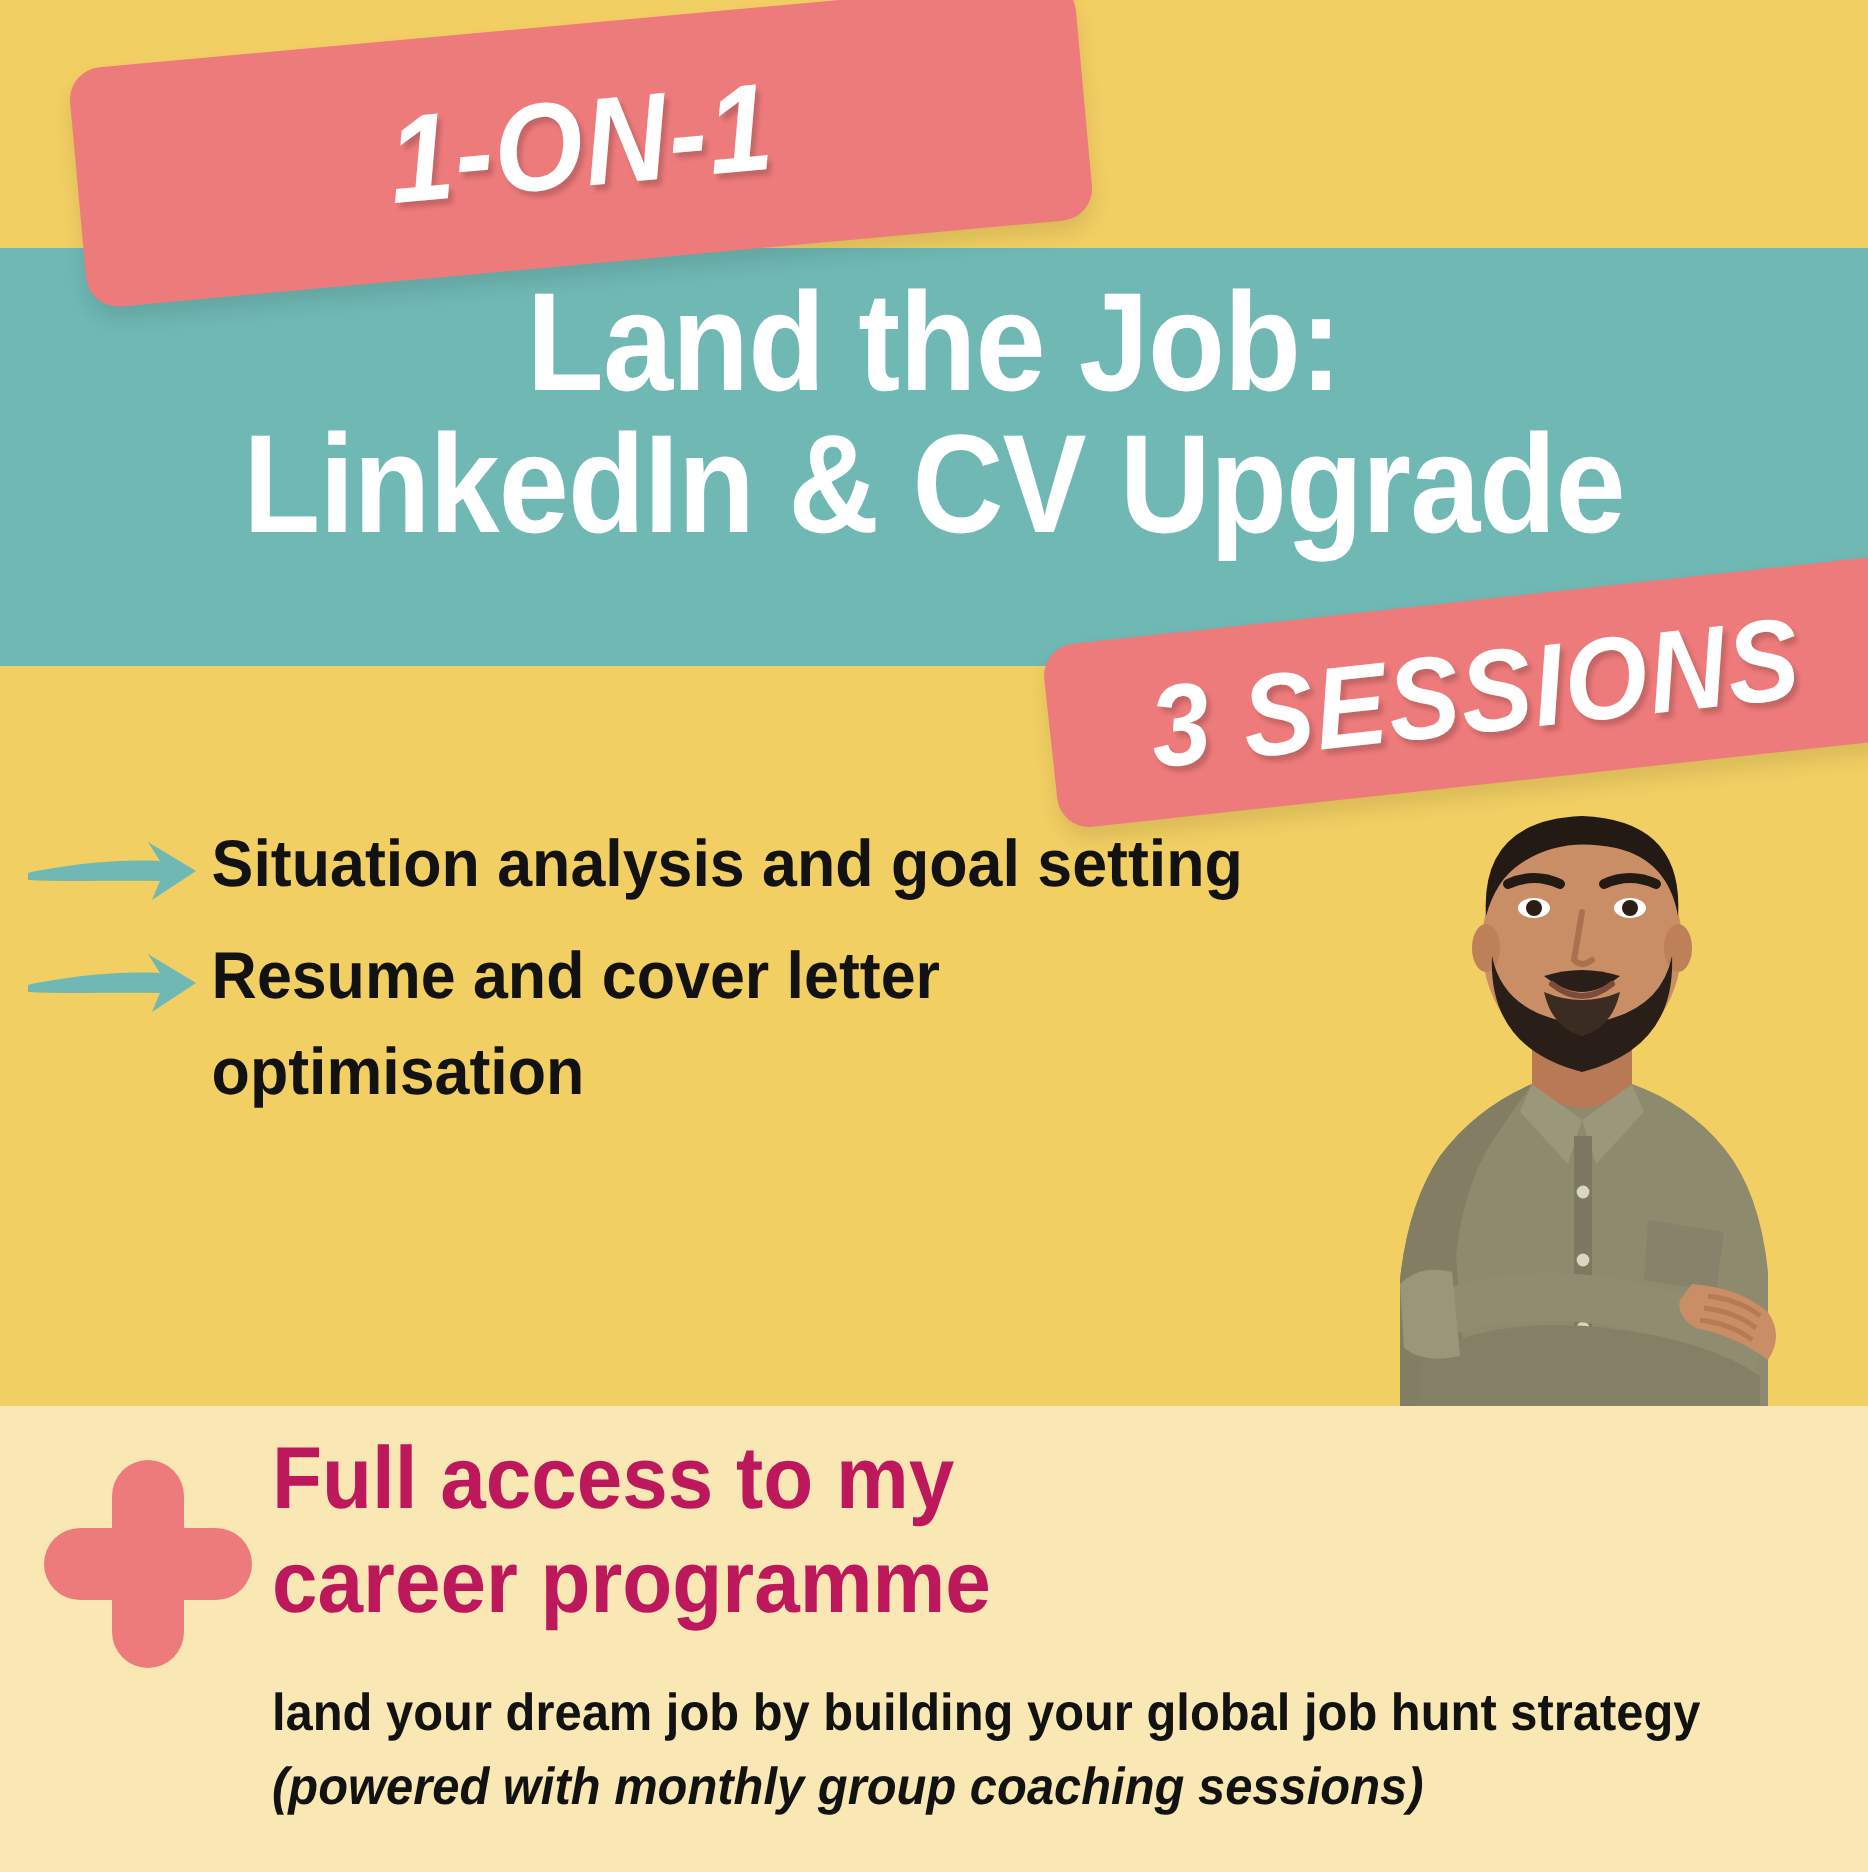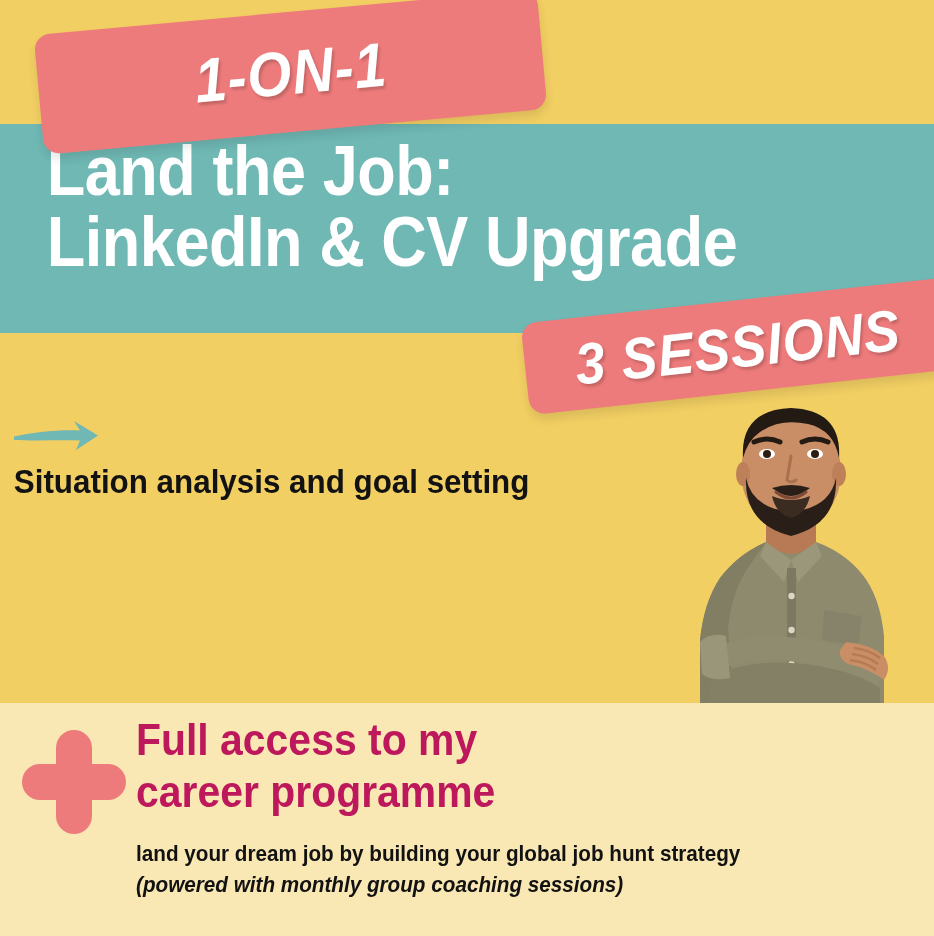--- a/index.html
+++ b/index.html
@@ -71,21 +71,21 @@
     position: relative;
     left: -22px;
   }
 
   
   #title-block {
     position: absolute;
     left: 0;
     top: 136px;
     width: 934px;
-    text-align: left;
+    text-align: center;
     color: #ffffff;
     font-weight: 700;
     font-size: 70px;
     line-height: 1.02;
     letter-spacing: -0.5px;
   }
   #title-block .title-line {
     display: block;
     transform: scaleX(0.90);
   }
@@ -94,21 +94,20 @@
   #bullets {
     position: absolute;
     left: 10px;
     top: 408px;
     width: 680px;
   }
   .bullet-row {
     display: flex;
     align-items: flex-start;
     margin-bottom: 6px;
-    flex-direction: column;
   }
   .arrow-icon {
     flex: 0 0 auto;
     width: 92px;
     height: 44px;
     margin-top: 6px;
   }
   .bullet-text {
     color: #121212;
     font-weight: 700;
@@ -161,21 +160,21 @@
     transform-origin: left center;
   }
 
   #bottom-sub {
     position: absolute;
     left: 136px;
     top: 838px;
     width: 760px;
     color: #121212;
     font-weight: 700;
-    font-size: 22px;
+    font-size: 26px;
     line-height: 1.42;
   }
   #bottom-sub .sub-line {
     display: block;
     transform: scaleX(0.94);
     transform-origin: left center;
   }
   #bottom-sub .sub-line.italic { font-style: italic; }
 </style>
 </head>
@@ -205,20 +204,28 @@
 
     <div class="bullet-row">
       <span class="arrow-icon">
         <svg viewBox="0 0 92 44" width="92" height="44" aria-hidden="true">
           <path d="M4 22.5 C 22 18.5, 48 15.5, 70 16.5 L 64 7 L 88 21.5 L 66 36 L 70 26.5 C 48 26.0, 22 27.0, 4 26.0 Z" fill="#6fb8b4"></path>
         </svg>
       </span>
       <span class="bullet-text">Situation analysis and goal setting</span>
     </div>
 
+    <div class="bullet-row">
+      <span class="arrow-icon">
+        <svg viewBox="0 0 92 44" width="92" height="44" aria-hidden="true">
+          <path d="M4 22.5 C 22 18.5, 48 15.5, 70 16.5 L 64 7 L 88 21.5 L 66 36 L 70 26.5 C 48 26.0, 22 27.0, 4 26.0 Z" fill="#6fb8b4"></path>
+        </svg>
+      </span>
+      <span class="bullet-text">Resume and cover letter optimisation</span>
+    </div>
 
 
   </div>
 
   <div id="person">
     <svg viewBox="0 0 286 311" width="286" height="311" aria-hidden="true">
 
       <path d="M118 120 L118 168 Q143 186 168 168 L168 120 Z" fill="#b87a54"></path>
 
       <path d="M118 150 Q90 162 72 186 Q56 210 52 248 L52 311 L236 311 L236 244

